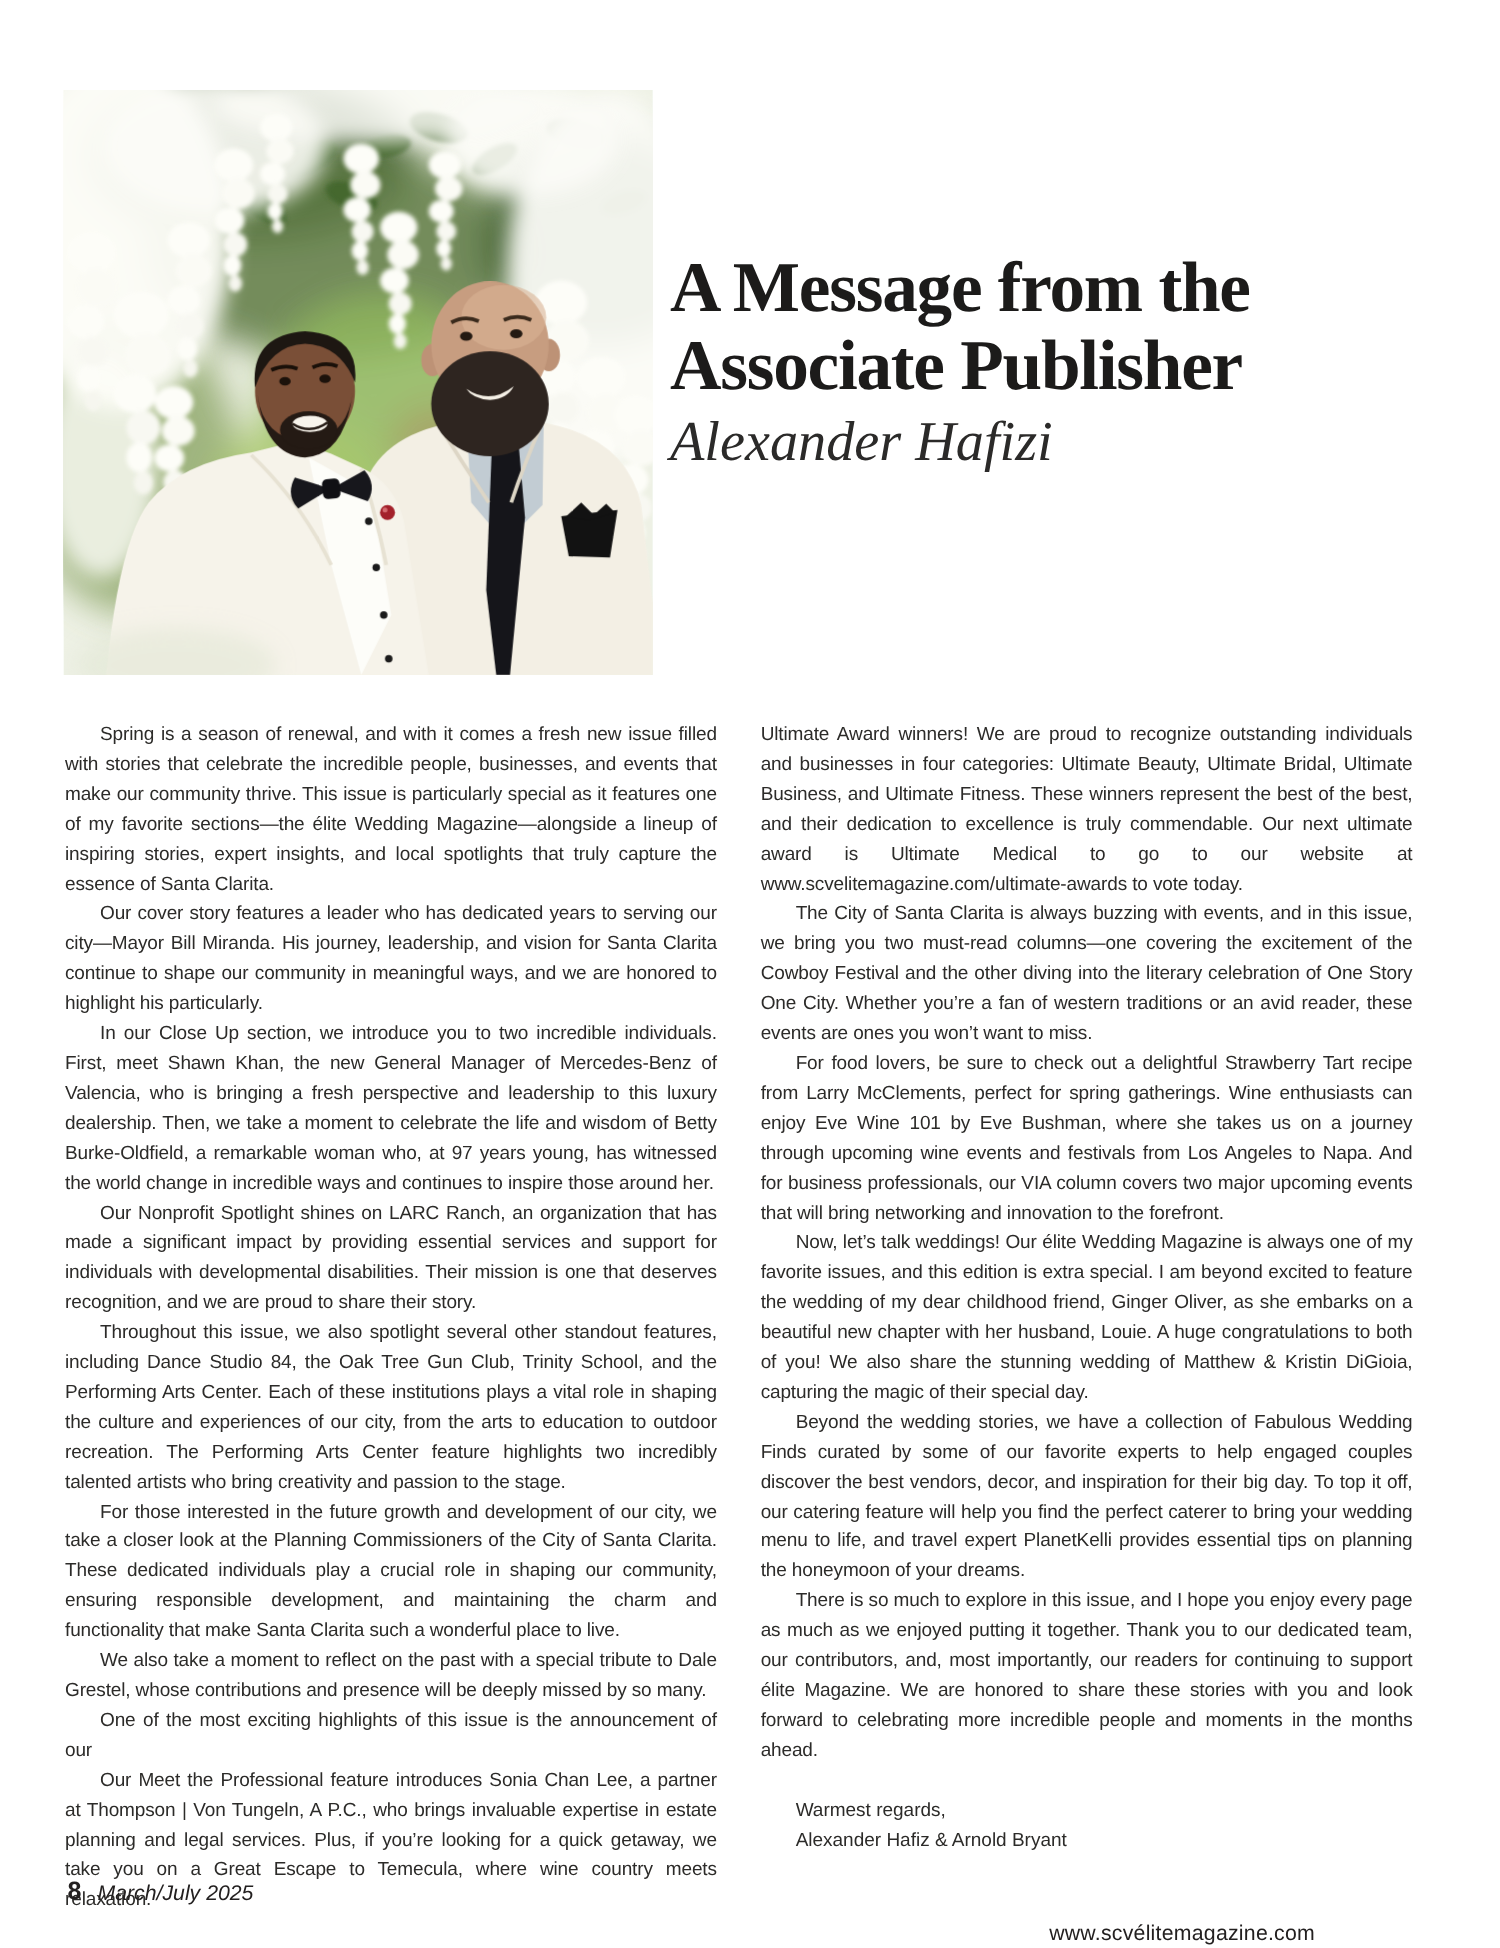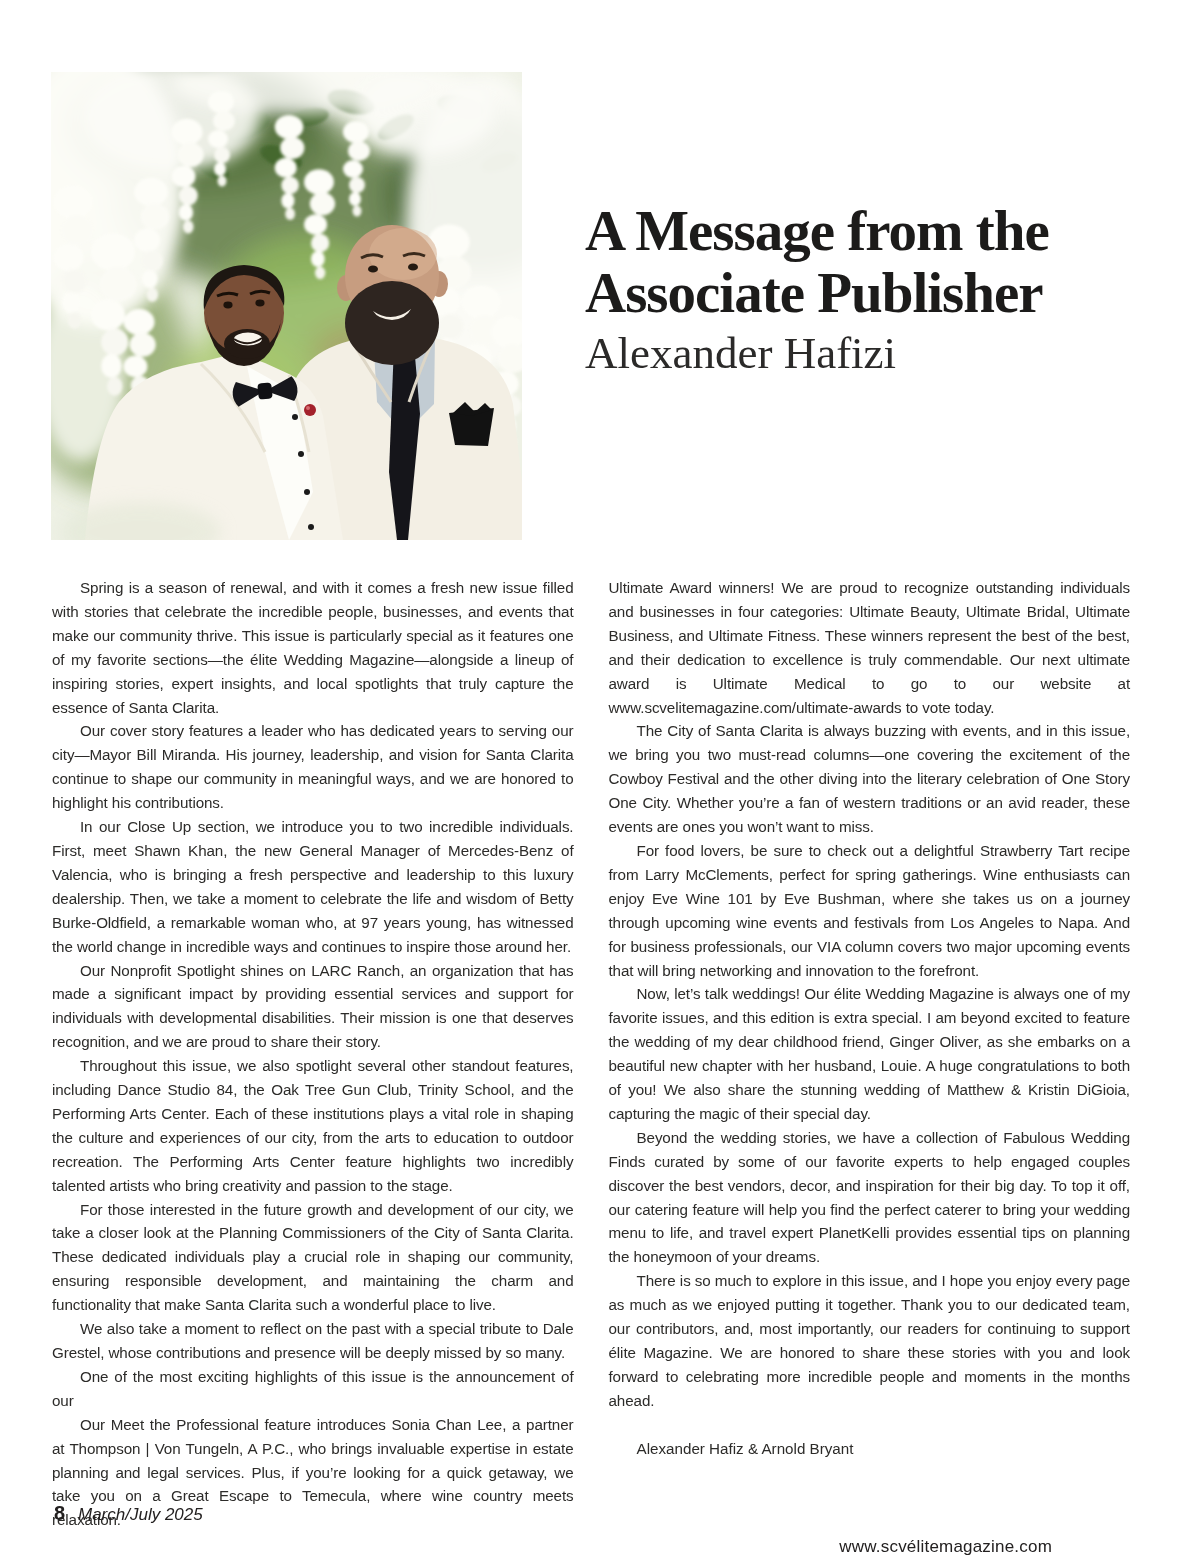--- a/index.html
+++ b/index.html
@@ -11,34 +11,35 @@
     color:#2c2b29;
     overflow:hidden;
   }
   
   .photo{
     position:absolute;left:51px;top:72px;width:471px;height:468px;
     overflow:hidden;background:#e8ede0;
   }
   .photo svg{display:block;width:100%;height:100%;}
   
-  .titleblock{position:absolute;left:585px;top:200px;width:600px;}
+  .titleblock{position:absolute;left:536px;top:200px;width:600px;}
   .page-title{
     margin:0;
     font-family:"Liberation Serif",serif;
     font-weight:bold;
     font-size:57px;
     line-height:62px;
     letter-spacing:-1px;
     color:#1c1b1a;
     white-space:pre-line;
   }
   .page-subtitle{
     margin:4px 0 0 0;
     font-family:"Liberation Serif",serif;
+    font-style:italic;
     font-weight:normal;
     font-size:45px;
     line-height:50px;
     color:#2b2a29;
   }
   
   .columns{
     position:absolute;left:52px;top:576px;width:1078px;
     display:flex;gap:35px;
   }
@@ -208,37 +209,38 @@
 
   <div class="titleblock">
     <h1 class="page-title">A Message from the
 Associate Publisher</h1>
     <div class="page-subtitle">Alexander Hafizi</div>
   </div>
 
   <div class="columns">
     <div class="col">
       <p class="p-ind">Spring is a season of renewal, and with it comes a fresh new issue filled with stories that celebrate the incredible people, businesses, and events that make our community thrive. This issue is particularly special as it features one of my favorite sections—the élite Wedding Magazine—alongside a lineup of inspiring stories, expert insights, and local spotlights that truly capture the essence of Santa Clarita.</p>
-      <p class="p-ind">Our cover story features a leader who has dedicated years to serving our city—Mayor Bill Miranda. His journey, leadership, and vision for Santa Clarita continue to shape our community in meaningful ways, and we are honored to highlight his contributions.</p>
+      <p class="p-ind">Our cover story features a leader who has dedicated years to serving our city—Mayor Bill Miranda. His journey, leadership, and vision for Santa Clarita continue to shape our community in meaningful ways, and we are honored to highlight his particularly.</p>
       <p class="p-ind">In our Close Up section, we introduce you to two incredible individuals. First, meet Shawn Khan, the new General Manager of Mercedes-Benz of Valencia, who is bringing a fresh perspective and leadership to this luxury dealership. Then, we take a moment to celebrate the life and wisdom of Betty Burke-Oldfield, a remarkable woman who, at 97 years young, has witnessed the world change in incredible ways and continues to inspire those around her.</p>
       <p class="p-ind">Our Nonprofit Spotlight shines on LARC Ranch, an organization that has made a significant impact by providing essential services and support for individuals with developmental disabilities. Their mission is one that deserves recognition, and we are proud to share their story.</p>
       <p class="p-ind">Throughout this issue, we also spotlight several other standout features, including Dance Studio 84, the Oak Tree Gun Club, Trinity School, and the Performing Arts Center. Each of these institutions plays a vital role in shaping the culture and experiences of our city, from the arts to education to outdoor recreation. The Performing Arts Center feature highlights two incredibly talented artists who bring creativity and passion to the stage.</p>
       <p class="p-ind">For those interested in the future growth and development of our city, we take a closer look at the Planning Commissioners of the City of Santa Clarita. These dedicated individuals play a crucial role in shaping our community, ensuring responsible development, and maintaining the charm and functionality that make Santa Clarita such a wonderful place to live.</p>
       <p class="p-ind">We also take a moment to reflect on the past with a special tribute to Dale Grestel, whose contributions and presence will be deeply missed by so many.</p>
       <p class="p-ind p-just-last">One of the most exciting highlights of this issue is the announcement of our</p>
       <p class="p-ind">Our Meet the Professional feature introduces Sonia Chan Lee, a partner at Thompson | Von Tungeln, A P.C., who brings invaluable expertise in estate planning and legal services. Plus, if you’re looking for a quick getaway, we take you on a Great Escape to Temecula, where wine country meets relaxation.</p>
     </div>
     <div class="col">
       <p>Ultimate Award winners! We are proud to recognize outstanding individuals and businesses in four categories: Ultimate Beauty, Ultimate Bridal, Ultimate Business, and Ultimate Fitness. These winners represent the best of the best, and their dedication to excellence is truly commendable. Our next ultimate award is Ultimate Medical to go to our website at www.scvelitemagazine.com/ultimate-awards to vote today.</p>
       <p class="p-ind">The City of Santa Clarita is always buzzing with events, and in this issue, we bring you two must-read columns—one covering the excitement of the Cowboy Festival and the other diving into the literary celebration of One Story One City. Whether you’re a fan of western traditions or an avid reader, these events are ones you won’t want to miss.</p>
       <p class="p-ind">For food lovers, be sure to check out a delightful Strawberry Tart recipe from Larry McClements, perfect for spring gatherings. Wine enthusiasts can enjoy Eve Wine 101 by Eve Bushman, where she takes us on a journey through upcoming wine events and festivals from Los Angeles to Napa. And for business professionals, our VIA column covers two major upcoming events that will bring networking and innovation to the forefront.</p>
       <p class="p-ind">Now, let’s talk weddings! Our élite Wedding Magazine is always one of my favorite issues, and this edition is extra special. I am beyond excited to feature the wedding of my dear childhood friend, Ginger Oliver, as she embarks on a beautiful new chapter with her husband, Louie. A huge congratulations to both of you! We also share the stunning wedding of Matthew &amp; Kristin DiGioia, capturing the magic of their special day.</p>
       <p class="p-ind">Beyond the wedding stories, we have a collection of Fabulous Wedding Finds curated by some of our favorite experts to help engaged couples discover the best vendors, decor, and inspiration for their big day. To top it off, our catering feature will help you find the perfect caterer to bring your wedding menu to life, and travel expert PlanetKelli provides essential tips on planning the honeymoon of your dreams.</p>
       <p class="p-ind">There is so much to explore in this issue, and I hope you enjoy every page as much as we enjoyed putting it together. Thank you to our dedicated team, our contributors, and, most importantly, our readers for continuing to support élite Magazine. We are honored to share these stories with you and look forward to celebrating more incredible people and moments in the months ahead.</p>
       <div class="signature">
+        <span class="sig-line">Warmest regards,</span>
         <span class="sig-line">Alexander Hafiz &amp; Arnold Bryant</span>
       </div>
     </div>
   </div>
 
   <div class="footer">
     <span class="page-num">8</span>
     <span class="issue-date">March/July 2025</span>
     <span class="site-url">www.scvélitemagazine.com</span>
   </div>

